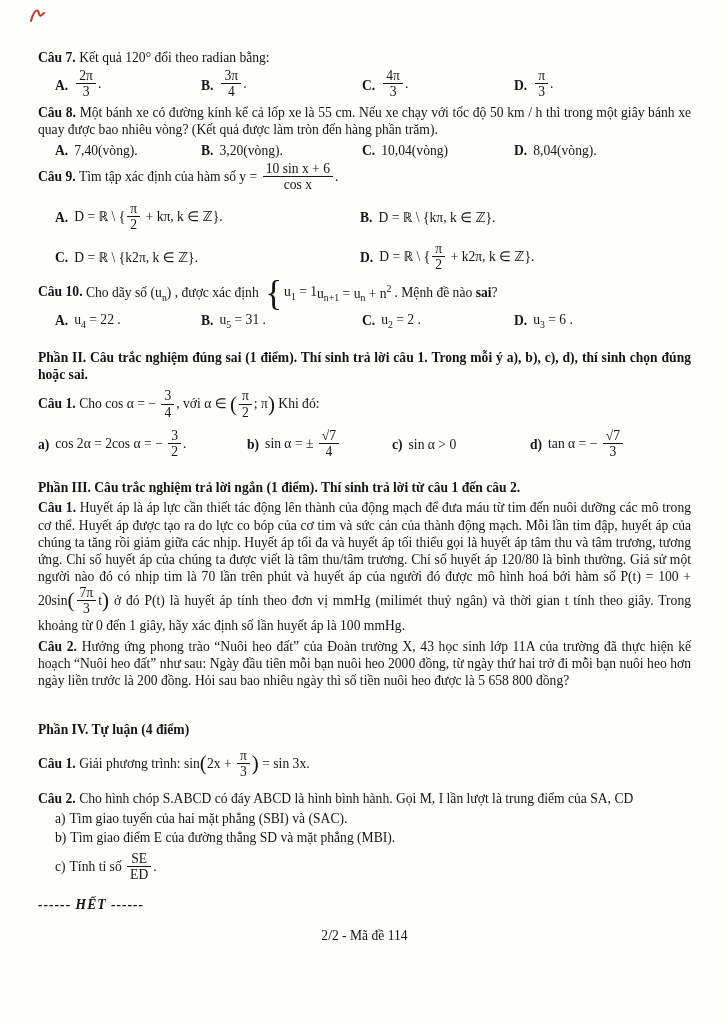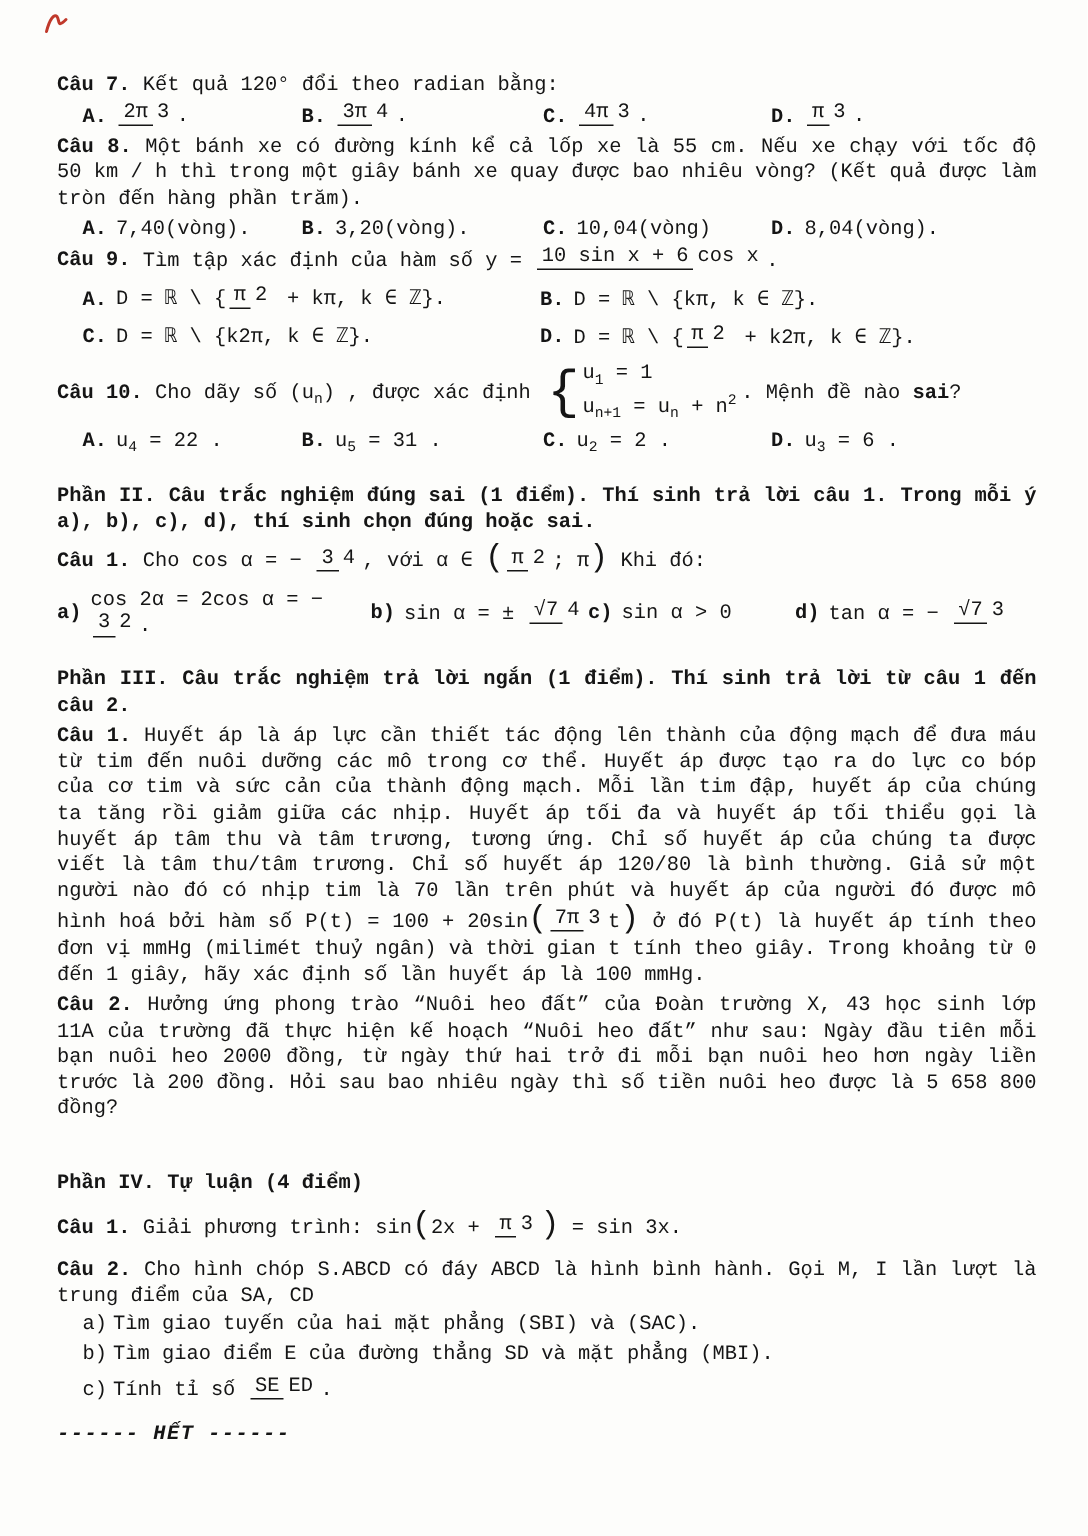--- a/index.html
+++ b/index.html
@@ -1,39 +1,39 @@
 <!DOCTYPE html>
 <html><head>
 <meta charset="utf-8">
 <style>
   * { margin:0; padding:0; box-sizing:border-box; }
   html,body { background:#ffffff; }
   .page {
     width:725px; min-height:1024px; background:#fdfdfb; color:#151515;
-    font-family:Liberation Mono, monospace;
+    font-family:Liberation Serif, serif;
     font-size:13.6px; line-height:1.27;
     padding:46px 34px 18px 38px; position:relative; overflow:hidden;
   }
   p { margin:0; }
   .q { text-align:justify; margin-top:3px; }
   .qlabel { font-weight:bold; }
   .part-header { font-weight:bold; text-align:justify; margin-top:18px; }
   .optrow { display:flex; align-items:center; margin:3px 0 3px 17px; }
   .optrow.noindent { margin-left:0; }
   .optrow.mt8 { margin-top:8px; }
   .opt { display:flex; align-items:center; }
   .okey { font-weight:bold; margin-right:6px; }
   .oval { display:inline-block; }
-  .frac { display:inline-flex; flex-direction:row; vertical-align:middle; text-align:center; margin:0 2px; position:relative; top:-1px; }
+  .frac { display:inline-flex; flex-direction:column; vertical-align:middle; text-align:center; margin:0 2px; position:relative; top:-1px; }
   .fnum { display:block; padding:0 3px; border-bottom:1.2px solid #151515; line-height:1.12; }
   .fden { display:block; padding:0 3px; line-height:1.15; }
   .bigp { font-size:1.55em; font-weight:400; vertical-align:middle; line-height:1; position:relative; top:-1px; }
   .cases { display:inline-flex; align-items:center; vertical-align:middle; margin:0 3px; }
   .cbrace { font-size:2.6em; line-height:0.8; font-weight:400; margin-right:2px; }
-  .clines { display:inline-flex; flex-direction:column; }
+  .clines { display:inline-flex; flex-direction:row; }
   .cline { line-height:1.3; text-align:left; }
   sub { font-size:0.72em; }
   sup { font-size:0.72em; }
   .subitem { margin:2px 0 2px 17px; text-align:justify; }
   .ikey { margin-right:4px; }
   .footer-end { text-align:left; font-weight:bold; font-style:italic; margin-top:12px; letter-spacing:1px; }
   .footer-page { text-align:center; margin-top:14px; }
   .red-mark { position:absolute; left:27px; top:5px; width:22px; height:22px; }
   .mt6 { margin-top:6px; }
   .mt10 { margin-top:10px; }
@@ -207,14 +207,15 @@
         </span><span class="bigp">)</span> = sin 3x.</span></p>
   <p class="q mt10"><b class="qlabel">Câu 2.</b> <span>Cho hình chóp S.ABCD có đáy ABCD là hình bình hành. Gọi M, I lần lượt là trung điểm của SA, CD</span></p>
   <p class="subitem"><span class="ikey">a)</span><span>Tìm giao tuyến của hai mặt phẳng (SBI) và (SAC).</span></p>
   <p class="subitem"><span class="ikey">b)</span><span>Tìm giao điểm E của đường thẳng SD và mặt phẳng (MBI).</span></p>
   <p class="subitem mt6"><span class="ikey">c)</span><span>Tính tỉ số <span class="frac">
           <span class="fnum">SE</span>
           <span class="fden">ED</span>
         </span>.</span></p>
 
   <p class="footer-end">------ HẾT ------</p>
+  <p class="footer-page">2/2 - Mã đề 114</p>
 
 </div>
 
 </body></html>

